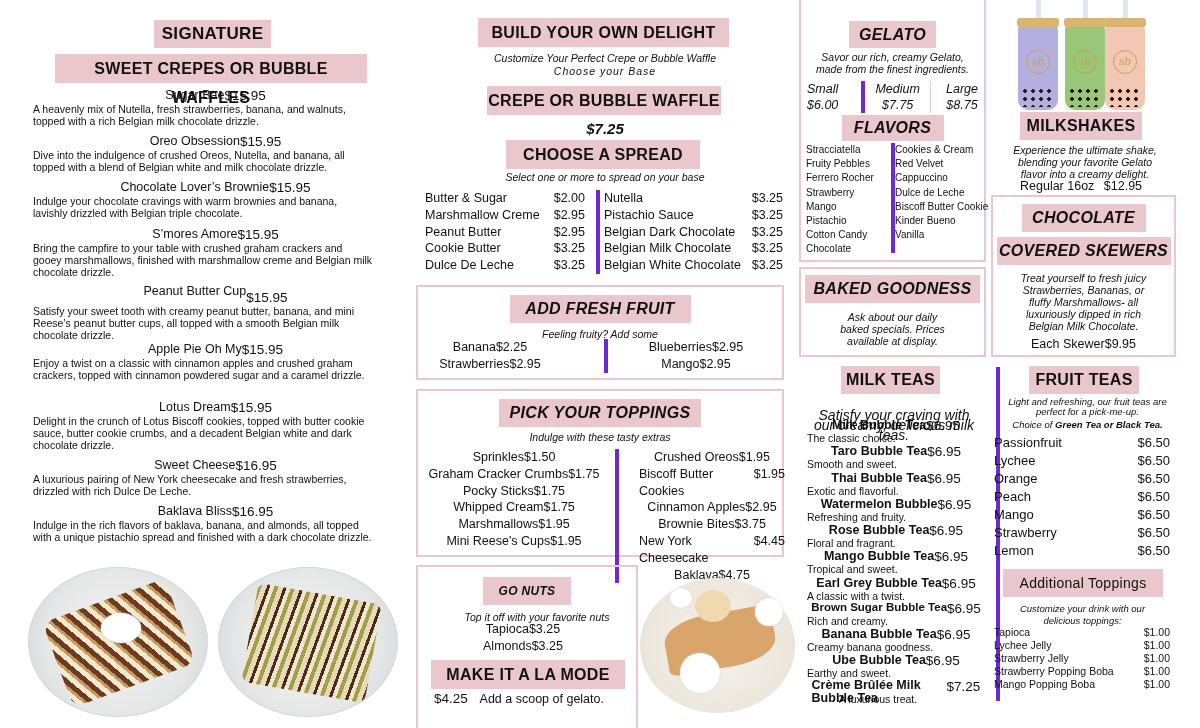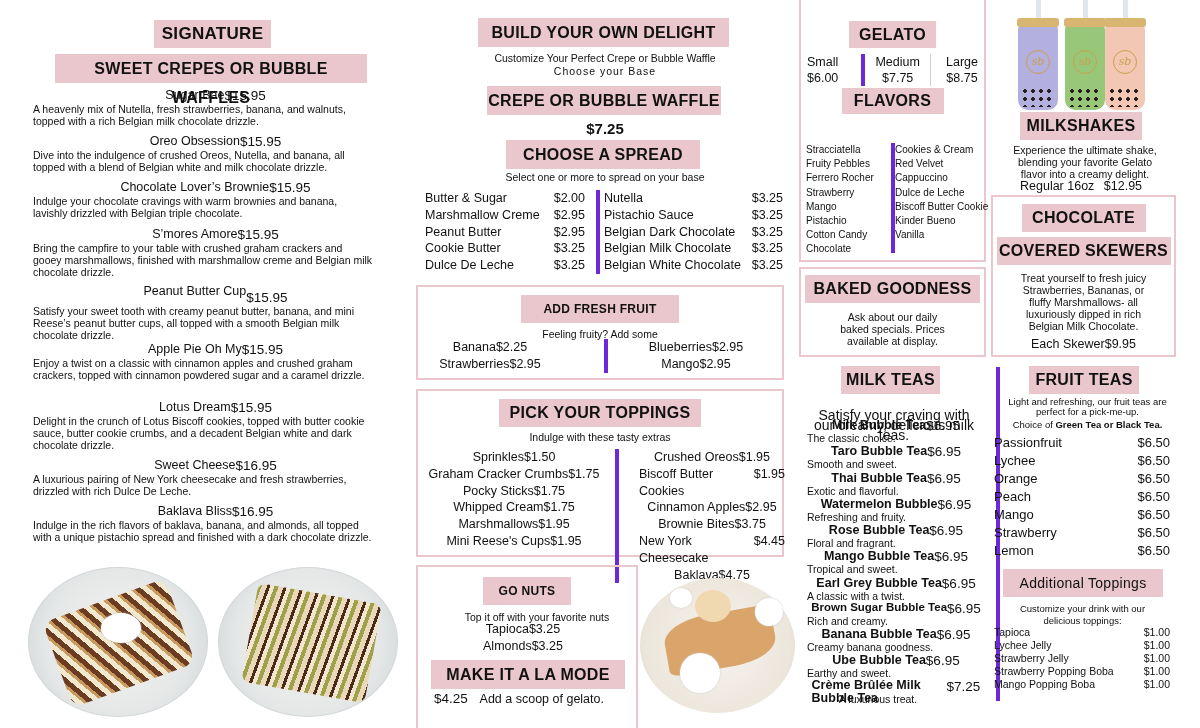--- a/index.html
+++ b/index.html
@@ -1,20 +1,20 @@
 <!DOCTYPE html>
 <html><head>
 <meta charset="utf-8">
 <style>
   * { box-sizing: border-box; margin: 0; padding: 0; }
   body { width: 1200px; height: 728px; background: #ffffff; font-family: "Liberation Sans", sans-serif; color: #111; position: relative; overflow: hidden; }
   .hdr { background: #eac6cd; font-weight: 700; color: #111; text-align: center; display: inline-block; letter-spacing: 0.3px; }
   .abs { position: absolute; }
   .box { position: absolute; border: 2px solid #eac6cd; }
-  .center { text-align: center; }
+  .center { text-align: center; font-style: italic; }
   .sm { font-size: 10.5px; line-height: 12px; }
   .row { display: flex; justify-content: center; }
   .vline { border-left: 4px solid #6d28d9; margin-left: 8px; }
 
   
   #sig-title { left: 154px; top: 20px; width: 117px; height: 28px; font-size: 17px; line-height: 28px; }
   #sig-sub { left: 55px; top: 54px; width: 312px; height: 29px; font-size: 16px; line-height: 29px; }
   .sig-item { position: absolute; left: 33px; width: 365px; }
   .sig-item .row .n { font-size: 12.5px; }
   .sig-item .row .p { font-size: 13.5px; }
@@ -185,21 +185,21 @@
       <span>Belgian Milk Chocolate</span>
       <span>$3.25</span>
     </div>
   <div class="r">
       <span>Belgian White Chocolate</span>
       <span>$3.25</span>
     </div>
 </div>
 
 <div class="box" id="fruit-box">
-  <div class="center" style="margin-top:8px"><span class="hdr" style="width:158px;height:28px;line-height:28px;font-size:12px">ADD FRESH FRUIT</span></div>
+  <div class="center" style="margin-top:8px"><span class="hdr" style="width:181px;height:28px;line-height:28px;font-size:16px">ADD FRESH FRUIT</span></div>
   <div class="center sm" style="margin-top:5px">Feeling fruity? Add some</div>
   <div style="position:absolute;left:8px;top:52px;width:128px;font-size:12.5px;line-height:17px">
     <div class="row">
         <span>Banana</span>
         <span>$2.25</span>
       </div>
     <div class="row">
         <span>Strawberries</span>
         <span>$2.95</span>
       </div>
@@ -296,20 +296,21 @@
 <div class="sundae-plate">
   <div style="position:absolute;left:25px;top:35px;width:110px;height:55px;background:#d9a56b;border-radius:40% 10% 40% 10%;transform:rotate(-10deg)"></div>
   <div style="position:absolute;left:55px;top:12px;width:36px;height:32px;border-radius:50%;background:#f0d8b0"></div>
   <div class="cream" style="left:40px;top:75px;width:40px;height:40px"></div>
   <div class="cream" style="left:115px;top:20px;width:28px;height:28px"></div>
   <div class="cream" style="left:30px;top:10px;width:22px;height:20px"></div>
 </div>
 
 <div class="box" id="gelato-box">
   <div class="center" style="margin-top:21px"><span class="hdr" style="width:87px;height:27px;line-height:27px;font-size:16px">GELATO</span></div>
+  <div class="center sm" style="margin-top:3px;padding:0 12px">Savor our rich, creamy Gelato, made from the finest ingredients.</div>
   <div style="display:flex;justify-content:space-between;margin:6px 6px 0 6px;font-size:12.5px;line-height:16px">
     <div class="center">
         <div>Small</div>
         <div>$6.00</div>
       </div>
     <div class="center vline" style="padding:0 10px;border-right:1px solid #eac6cd">
         <div>Medium</div>
         <div>$7.75</div>
       </div>
     <div class="center">

